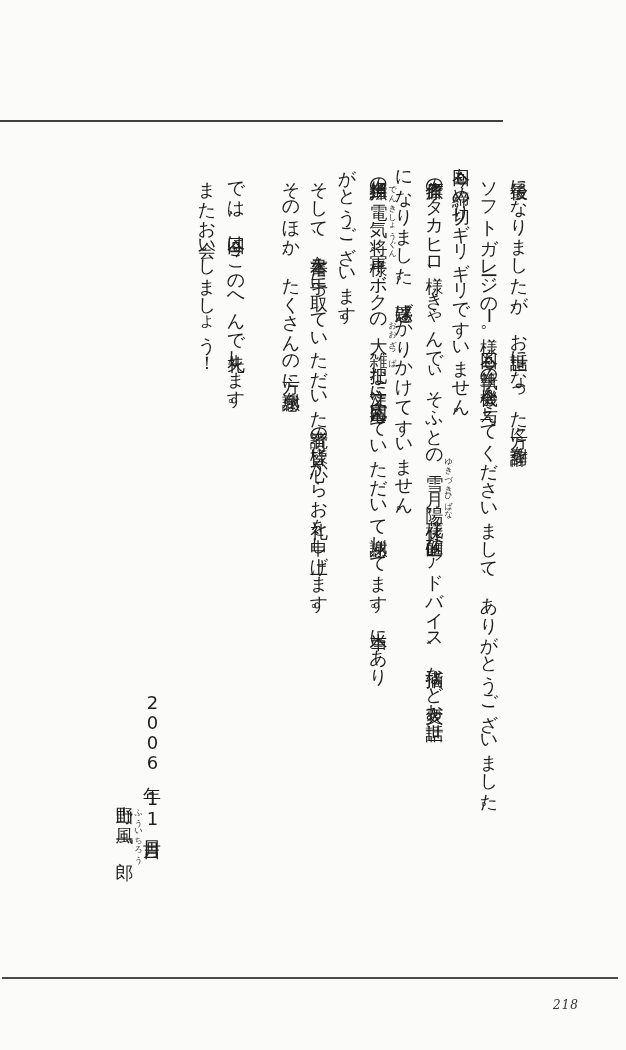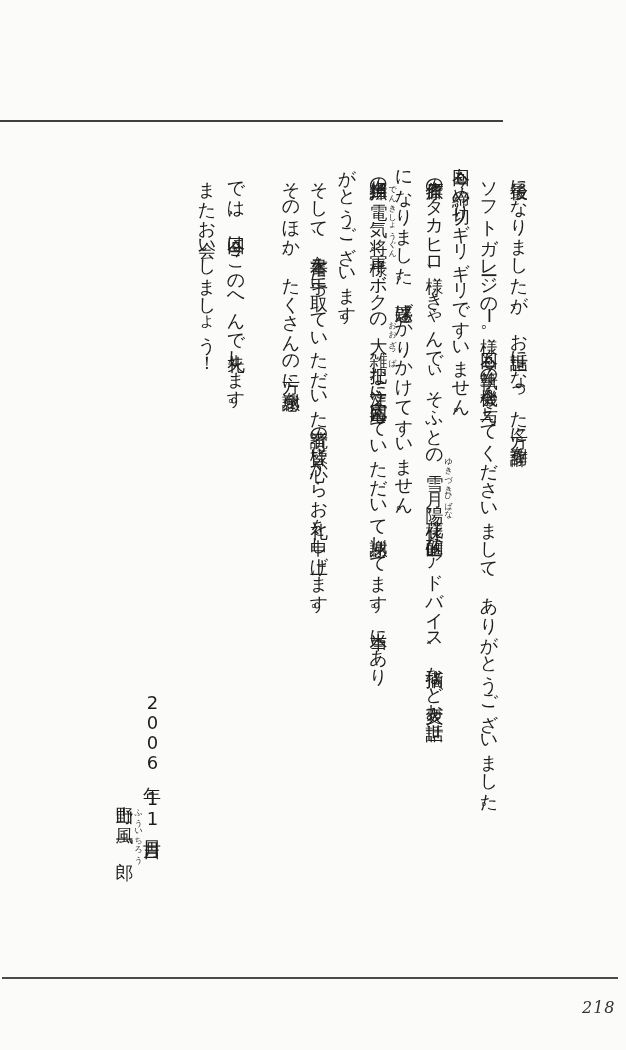--- a/index.html
+++ b/index.html
@@ -36,21 +36,21 @@
   .c6{top:157px;right:268px;}
   .c7{top:169px;right:296px;}
   .c8{top:169px;right:324px;}
   .c9{top:169px;right:379px;}
   .c10{top:169px;right:408px;}
   .c11{top:692px;right:463px;}  
   .c12{top:793px;right:484px;}  
   .pagenum{
     position:absolute;top:998px;left:553px;
     font-family:"DejaVu Serif",serif;font-style:italic;
-    font-size:16px;letter-spacing:1px;color:#333;margin-left:29px;
+    font-size:12px;letter-spacing:1px;color:#333;
   }
 </style>
 </head>
 <body>
 
 <div class="rule rule-top"></div>
 
 <div class="vcol c0">最後になりましたが、お世話になった方々に謝辞を。</div>
 <div class="vcol c1">ソフトガレージのI様。今回も執筆の機会を与えてくださいまして、ありがとうございました。</div>
 <div class="vcol c2">今回も締め切りギリギリですいません。</div>

